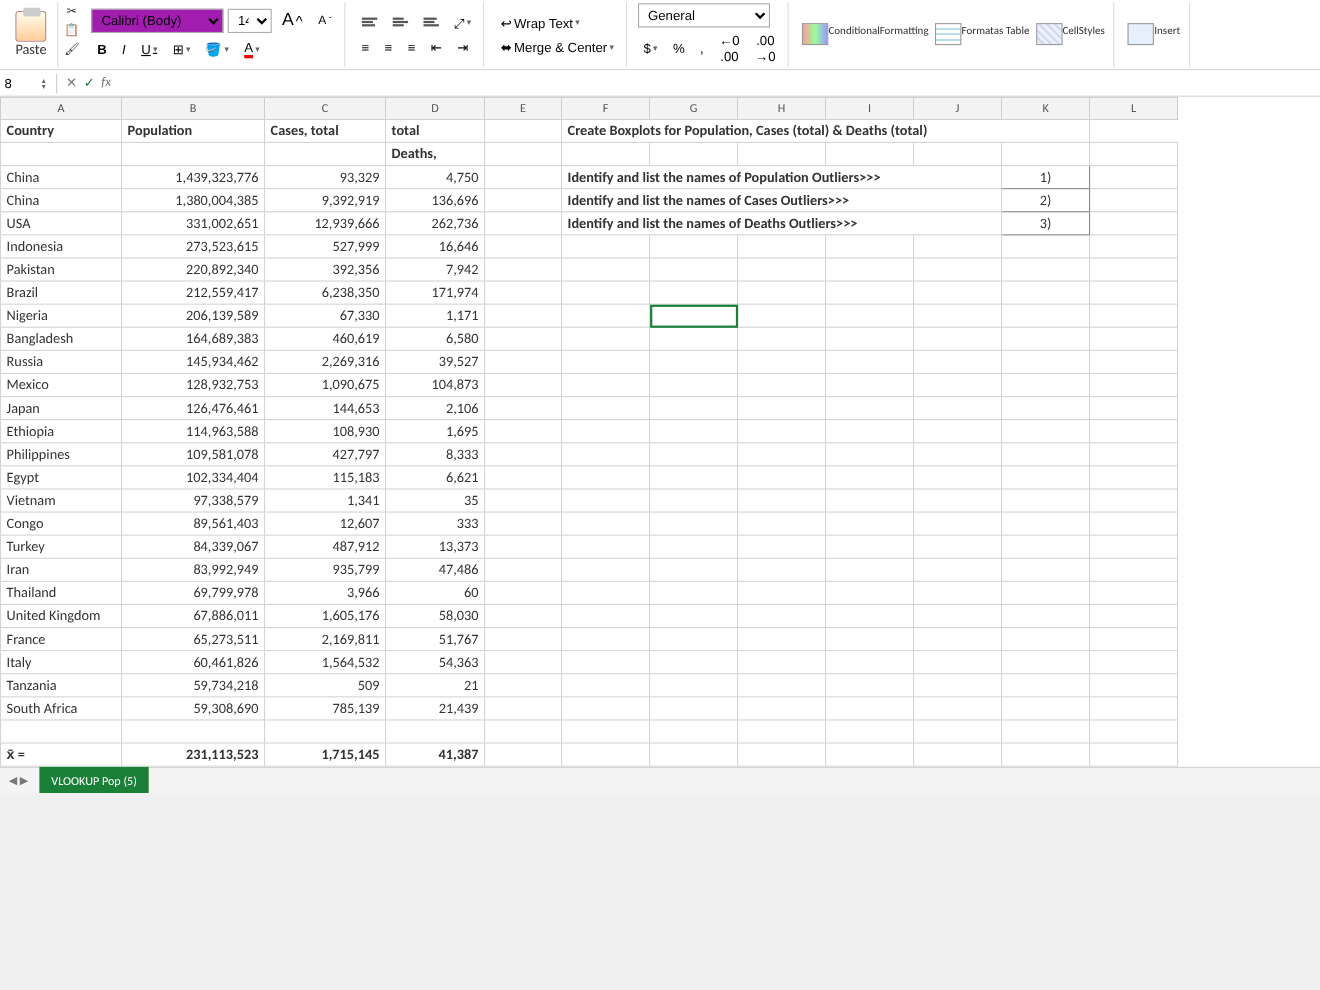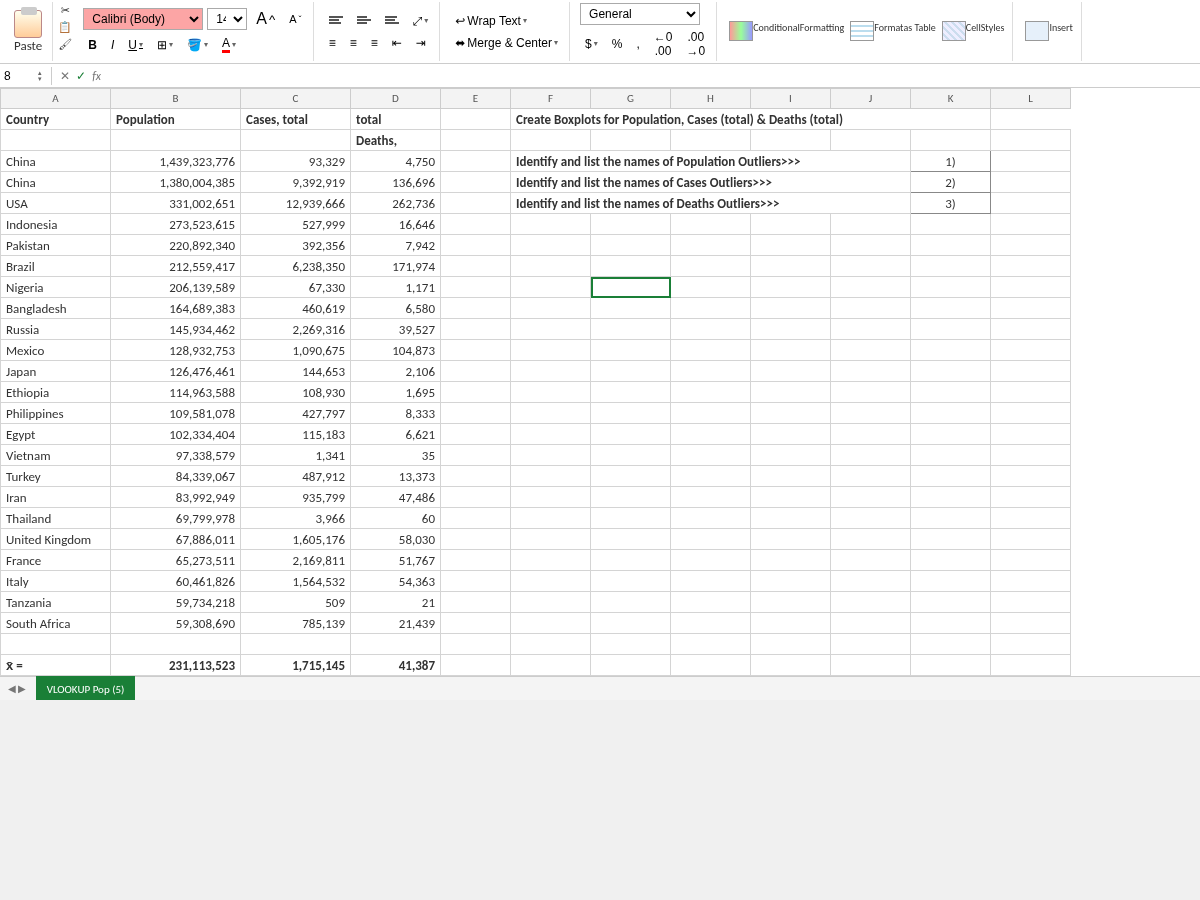--- a/index.html
+++ b/index.html
@@ -7,21 +7,21 @@
 
 
 .ribbon { background: #fff; border-bottom: 1px solid #ccc; display: flex; align-items: stretch; padding: 2px 4px; gap: 4px; height: 64px; }
 .ribbon-group { border-right: 1px solid #ddd; padding: 2px 6px; display: flex; flex-direction: column; justify-content: center; gap: 2px; }
 .ribbon-row { display: flex; align-items: center; gap: 4px; }
 .paste-btn { display: flex; flex-direction: column; align-items: center; cursor: pointer; padding: 4px; }
 .paste-icon { width: 28px; height: 28px; border: 1px solid #b88; background: linear-gradient(#ffe,#fc9); border-radius: 3px; position: relative; }
 .paste-icon::before { content:""; position:absolute; top:-4px; left:6px; width:16px; height:8px; background:#ccc; border-radius:2px; }
 .small-stack { display:flex; flex-direction:column; gap:1px; }
 .small-stack span { width:16px; height:16px; display:flex; align-items:center; justify-content:center; font-size:11px; cursor:pointer; }
-.font-select { border:1px solid #aaa; padding:2px 4px; font-size:12px; min-width:120px; background:#fca5a5; }
+.font-select { border:1px solid #aaa; padding:2px 4px; font-size:12px; min-width:120px; background:#a21caf; }
 .size-select { border:1px solid #aaa; padding:2px 4px; font-size:12px; width:40px; background:#fff; }
 .btn { border:1px solid transparent; background:transparent; padding:2px 4px; cursor:pointer; font-size:12px; display:flex; align-items:center; gap:2px; }
 .bold { font-weight:bold; }
 .ital { font-style:italic; }
 .under { text-decoration:underline; }
 .caret { font-size:8px; color:#666; }
 .big-a { font-size:16px; }
 .sml-a { font-size:11px; }
 .align-icon { display:inline-block; width:14px; height:12px; }
 .align-icon span { display:block; height:2px; background:#555; margin:1px 0; }
@@ -460,20 +460,34 @@
           <td></td>
           <td></td>
           <td></td>
           <td></td>
           <td></td>
           <td></td>
           <td></td>
           <td></td>
         </tr>
         <tr>
+          <td>Congo</td>
+          <td class="num">89,561,403</td>
+          <td class="num">12,607</td>
+          <td class="num">333</td>
+          <td></td>
+          <td></td>
+          <td></td>
+          <td></td>
+          <td></td>
+          <td></td>
+          <td></td>
+          <td></td>
+        </tr>
+        <tr>
           <td>Turkey</td>
           <td class="num">84,339,067</td>
           <td class="num">487,912</td>
           <td class="num">13,373</td>
           <td></td>
           <td></td>
           <td></td>
           <td></td>
           <td></td>
           <td></td>

